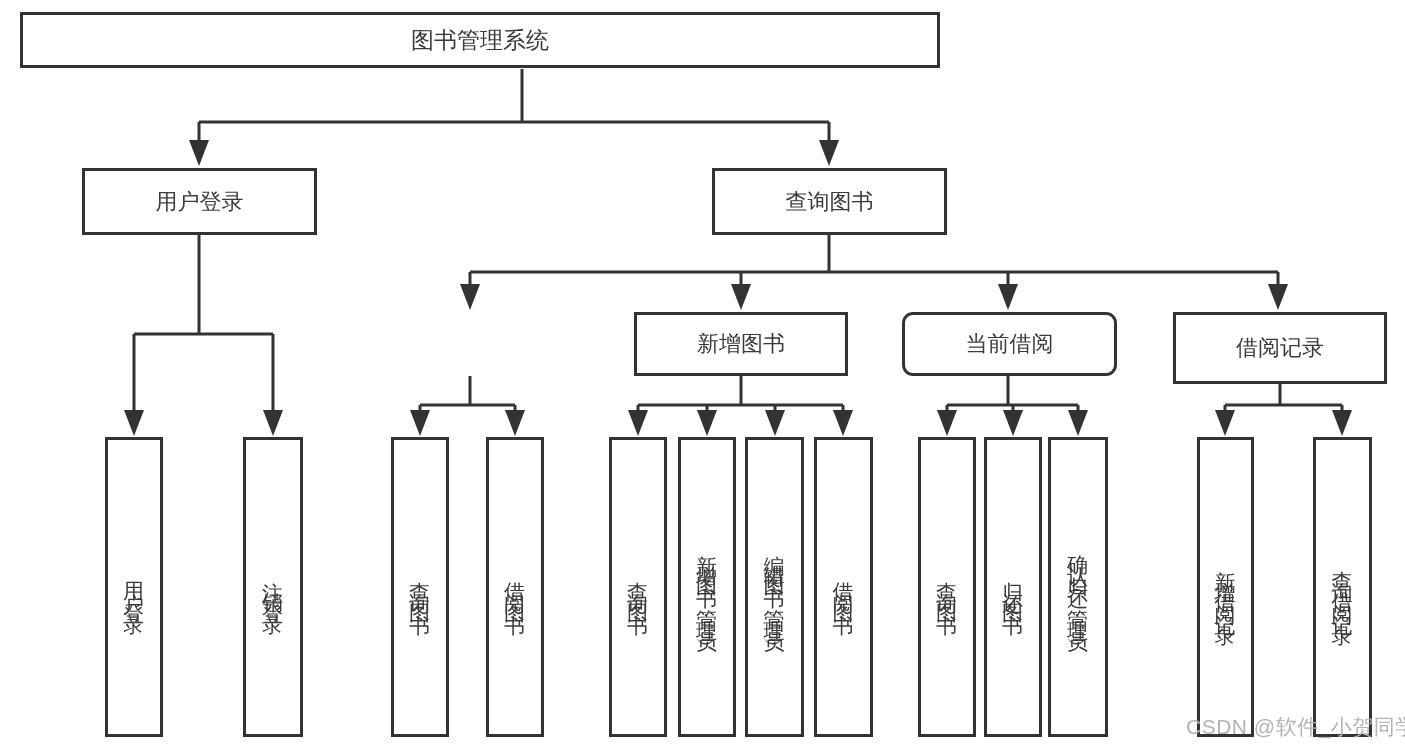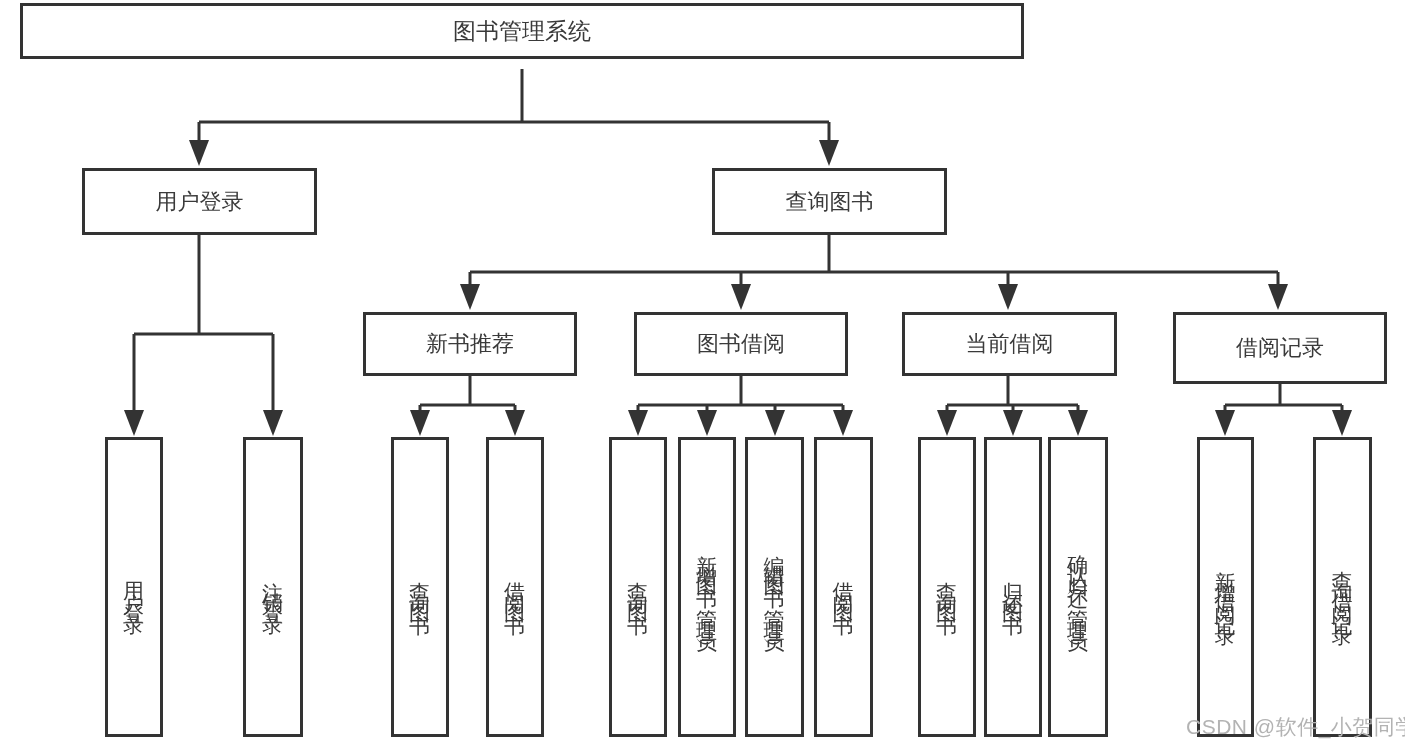--- a/index.html
+++ b/index.html
@@ -89,28 +89,27 @@
       <polygon points="765,410 785,410 775,436"></polygon>
       <polygon points="833,410 853,410 843,436"></polygon>
       <polygon points="937,410 957,410 947,436"></polygon>
       <polygon points="1003,410 1023,410 1013,436"></polygon>
       <polygon points="1068,410 1088,410 1078,436"></polygon>
       <polygon points="1215,410 1235,410 1225,436"></polygon>
       <polygon points="1332,410 1352,410 1342,436"></polygon>
     </g>
   </svg>
 
-  <div class="box" style="left:20px; top:3px; width:1004px; height:56px; font-size:23px;">图书管理系统</div>
+  <div class="box" style="left:20px; top:12px; width:920px; height:56px; font-size:23px;">图书管理系统</div>
 
   <div class="box" style="left:82px; top:168px; width:235px; height:67px;">用户登录</div>
   <div class="box" style="left:712px; top:168px; width:235px; height:67px;">查询图书</div>
 
-  <div class="box" style="left:363px; top:312px; width:214px; height:64px;">新书推荐</div>
-  <div class="box" style="left:634px; top:312px; width:214px; height:64px;">图书借阅</div>
-  <div class="box" style="left:902px; top:312px; width:215px; height:64px;">当前借阅</div>
+  <div class="box" style="left:634px; top:312px; width:214px; height:64px;">新增图书</div>
+  <div class="box" style="left:902px; top:312px; width:215px; height:64px;border-radius:11px;">当前借阅</div>
   <div class="box" style="left:1173px; top:312px; width:214px; height:72px;">借阅记录</div>
 
   <div class="box vbox" style="left:105px; top:437px; width:58px; height:300px;">用户登录</div>
   <div class="box vbox" style="left:243px; top:437px; width:60px; height:300px;">注销登录</div>
 
   <div class="box vbox" style="left:391px; top:437px; width:58px; height:300px;">查询图书</div>
   <div class="box vbox" style="left:486px; top:437px; width:58px; height:300px;">借阅图书</div>
 
   <div class="box vbox" style="left:609px; top:437px; width:58px; height:300px;">查询图书</div>
   <div class="box vbox" style="left:678px; top:437px; width:58px; height:300px;">新增图书（管理员）</div>

